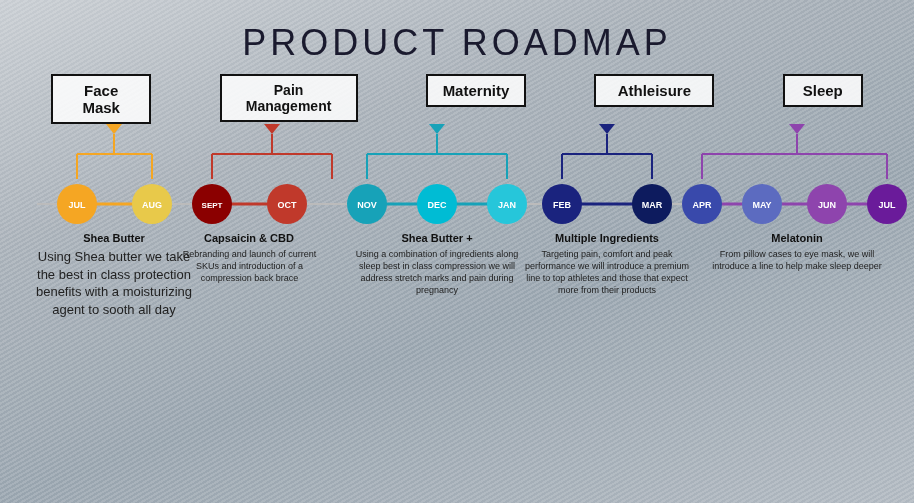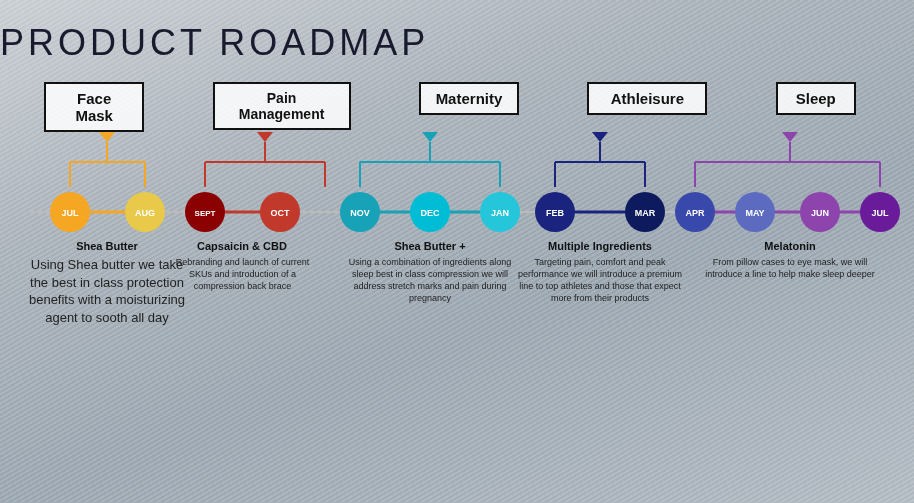--- a/index.html
+++ b/index.html
@@ -34,21 +34,21 @@
       );
     }
 
     .container {
       position: relative;
       z-index: 1;
       width: 914px;
       height: 503px;
       display: flex;
       flex-direction: column;
-      align-items: flex-start;
+      align-items: center;
     }
 
     
     .title {
       margin-top: 22px;
       font-size: 36px;
       font-weight: 300;
       letter-spacing: 4px;
       color: #1a1a2e;
       text-align: center;
@@ -62,21 +62,21 @@
       flex: 1;
     }
 
     
     .boxes-row {
       display: flex;
       align-items: flex-start;
       justify-content: space-around;
       width: 100%;
       padding: 0 10px;
-      margin-top: 8px;
+      margin-top: 0;
     }
 
     .product-box {
       border: 2.5px solid #111;
       background: rgba(255,255,255,0.85);
       padding: 6px 14px;
       text-align: center;
       font-size: 15px;
       font-weight: 600;
       color: #111;

